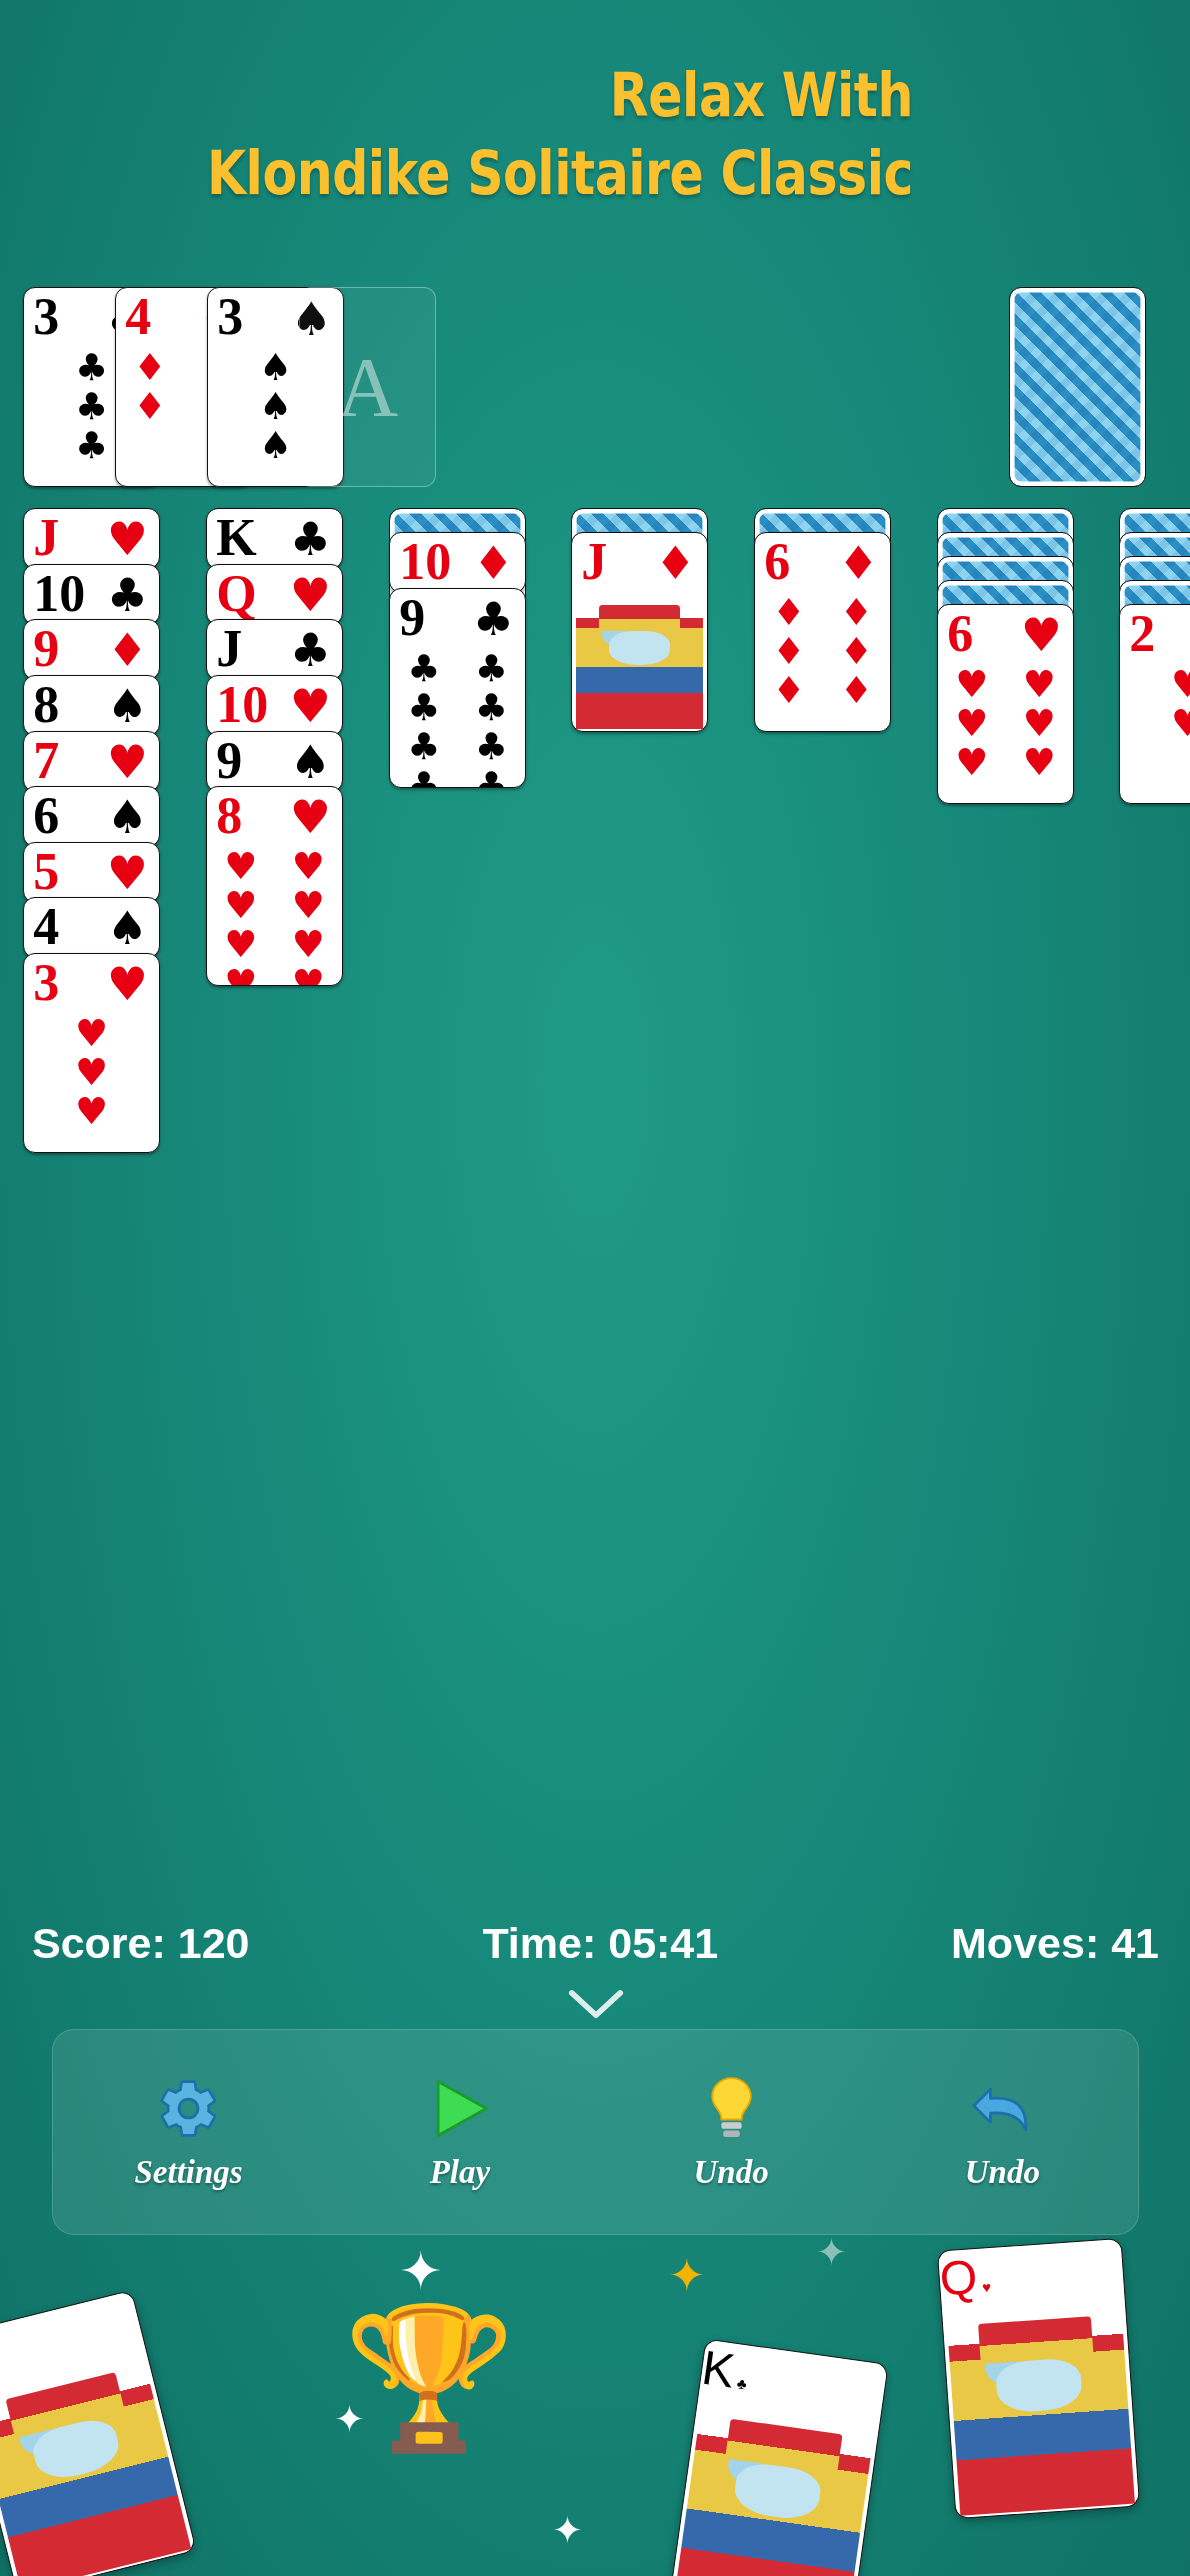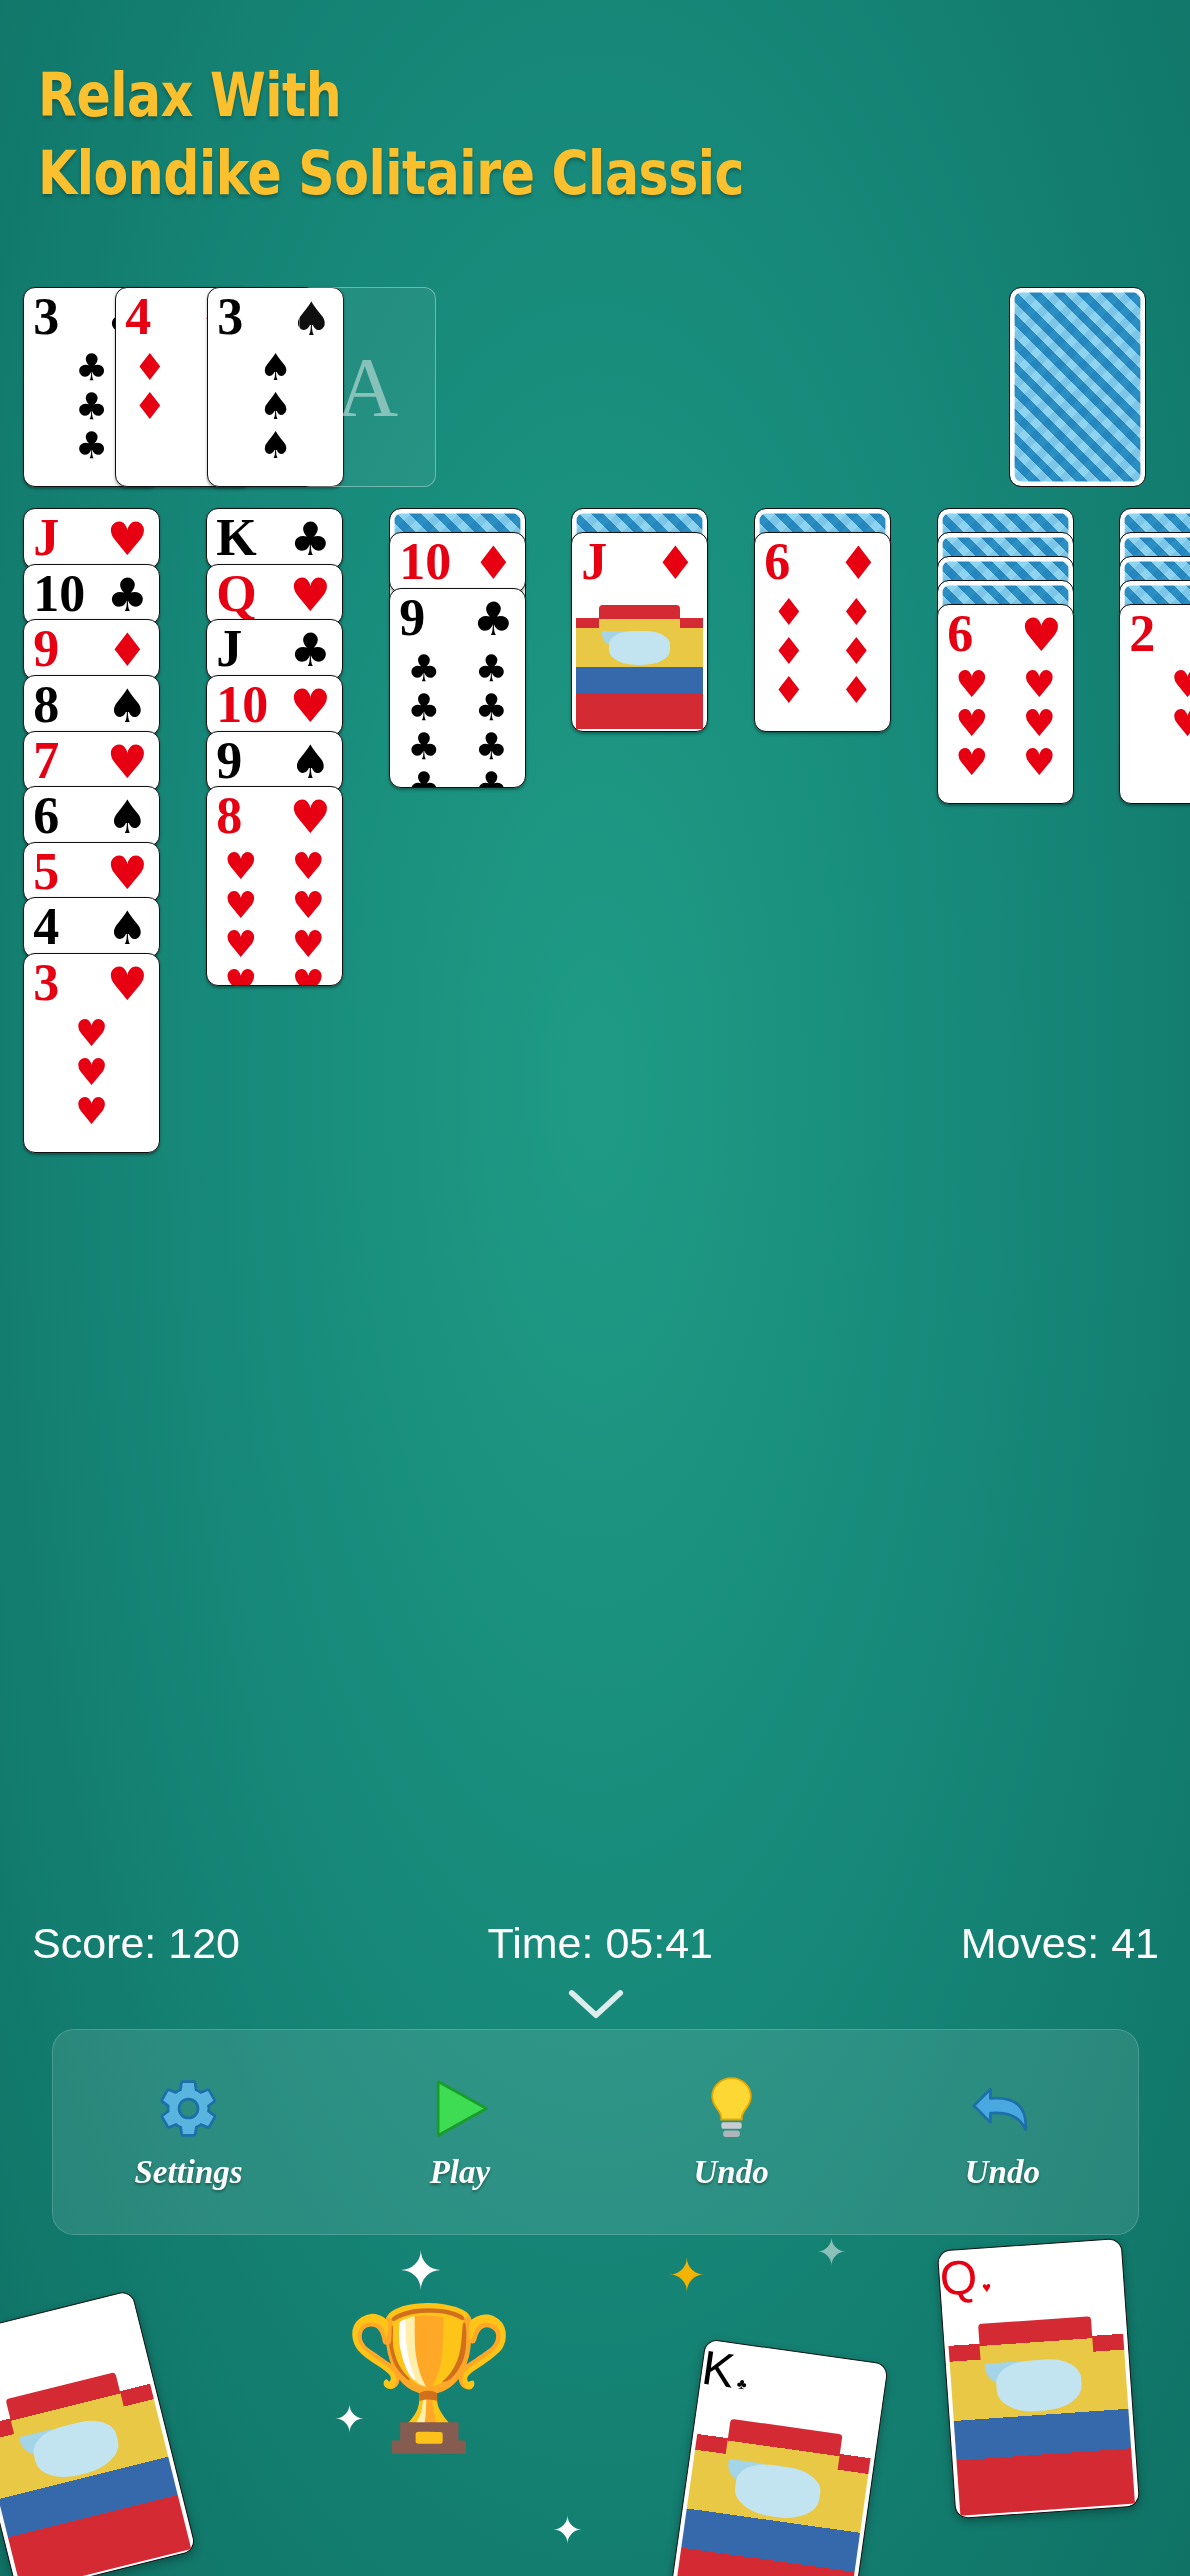--- a/index.html
+++ b/index.html
@@ -4,21 +4,21 @@
 <style>
   * { box-sizing: border-box; margin:0; padding:0; }
   html,body { width:1191px; height:2576px; overflow:hidden; }
   body {
     font-family: "Liberation Sans", sans-serif;
     background: radial-gradient(ellipse at 50% 42%, #1f9b85 0%, #17897a 45%, #0f7265 100%);
     position:relative;
   }
 
   
-  #title-block { position:absolute; top:56px; left:0; width:951px; text-align:left; }
+  #title-block { position:absolute; top:56px; left:0; width:951px; text-align:right; }
   #title-block .tline {
     font-family:"DejaVu Sans Condensed","Liberation Sans Narrow","Liberation Sans",sans-serif;
     font-weight:800; color:#fbc02d; letter-spacing:-0.5px;
     text-shadow:0 2.8px 3.7px rgba(0,0,0,.25);
     line-height:1.28; font-stretch:condensed;
     transform:scaleX(.92); transform-origin:center;
   }
   #title-line1 { font-size:61px; }
   #title-line2 { font-size:61px; }
 
@@ -86,21 +86,21 @@
   }
   .facecard-art::after{
     content:""; position:absolute; left:26%; top:24%; width:48%; height:26%;
     background:#bfe3f1; border-radius:40% 40% 45% 45%;
   }
 
   
   #statusbar {
     position:absolute; top:1919px; left:0; width:1191px;
     display:flex; justify-content:space-between; align-items:center;
-    padding:0 32px; color:#fff; font-size:43px; font-weight:400;
+    padding:0 32px; color:#fff; font-size:43px; font-weight:700;
     font-family:"Liberation Sans", sans-serif;
   }
   #chevron { position:absolute; top:1989px; left:0; width:1191px; text-align:center;
              color:rgba(255,255,255,.8); font-size:37px; line-height:1; }
 
   
   #toolbar {
     position:absolute; top:2029px; left:52px; width:1087px; height:206px;
     background:rgba(255,255,255,.10);
     border:0.9px solid rgba(255,255,255,.16);

